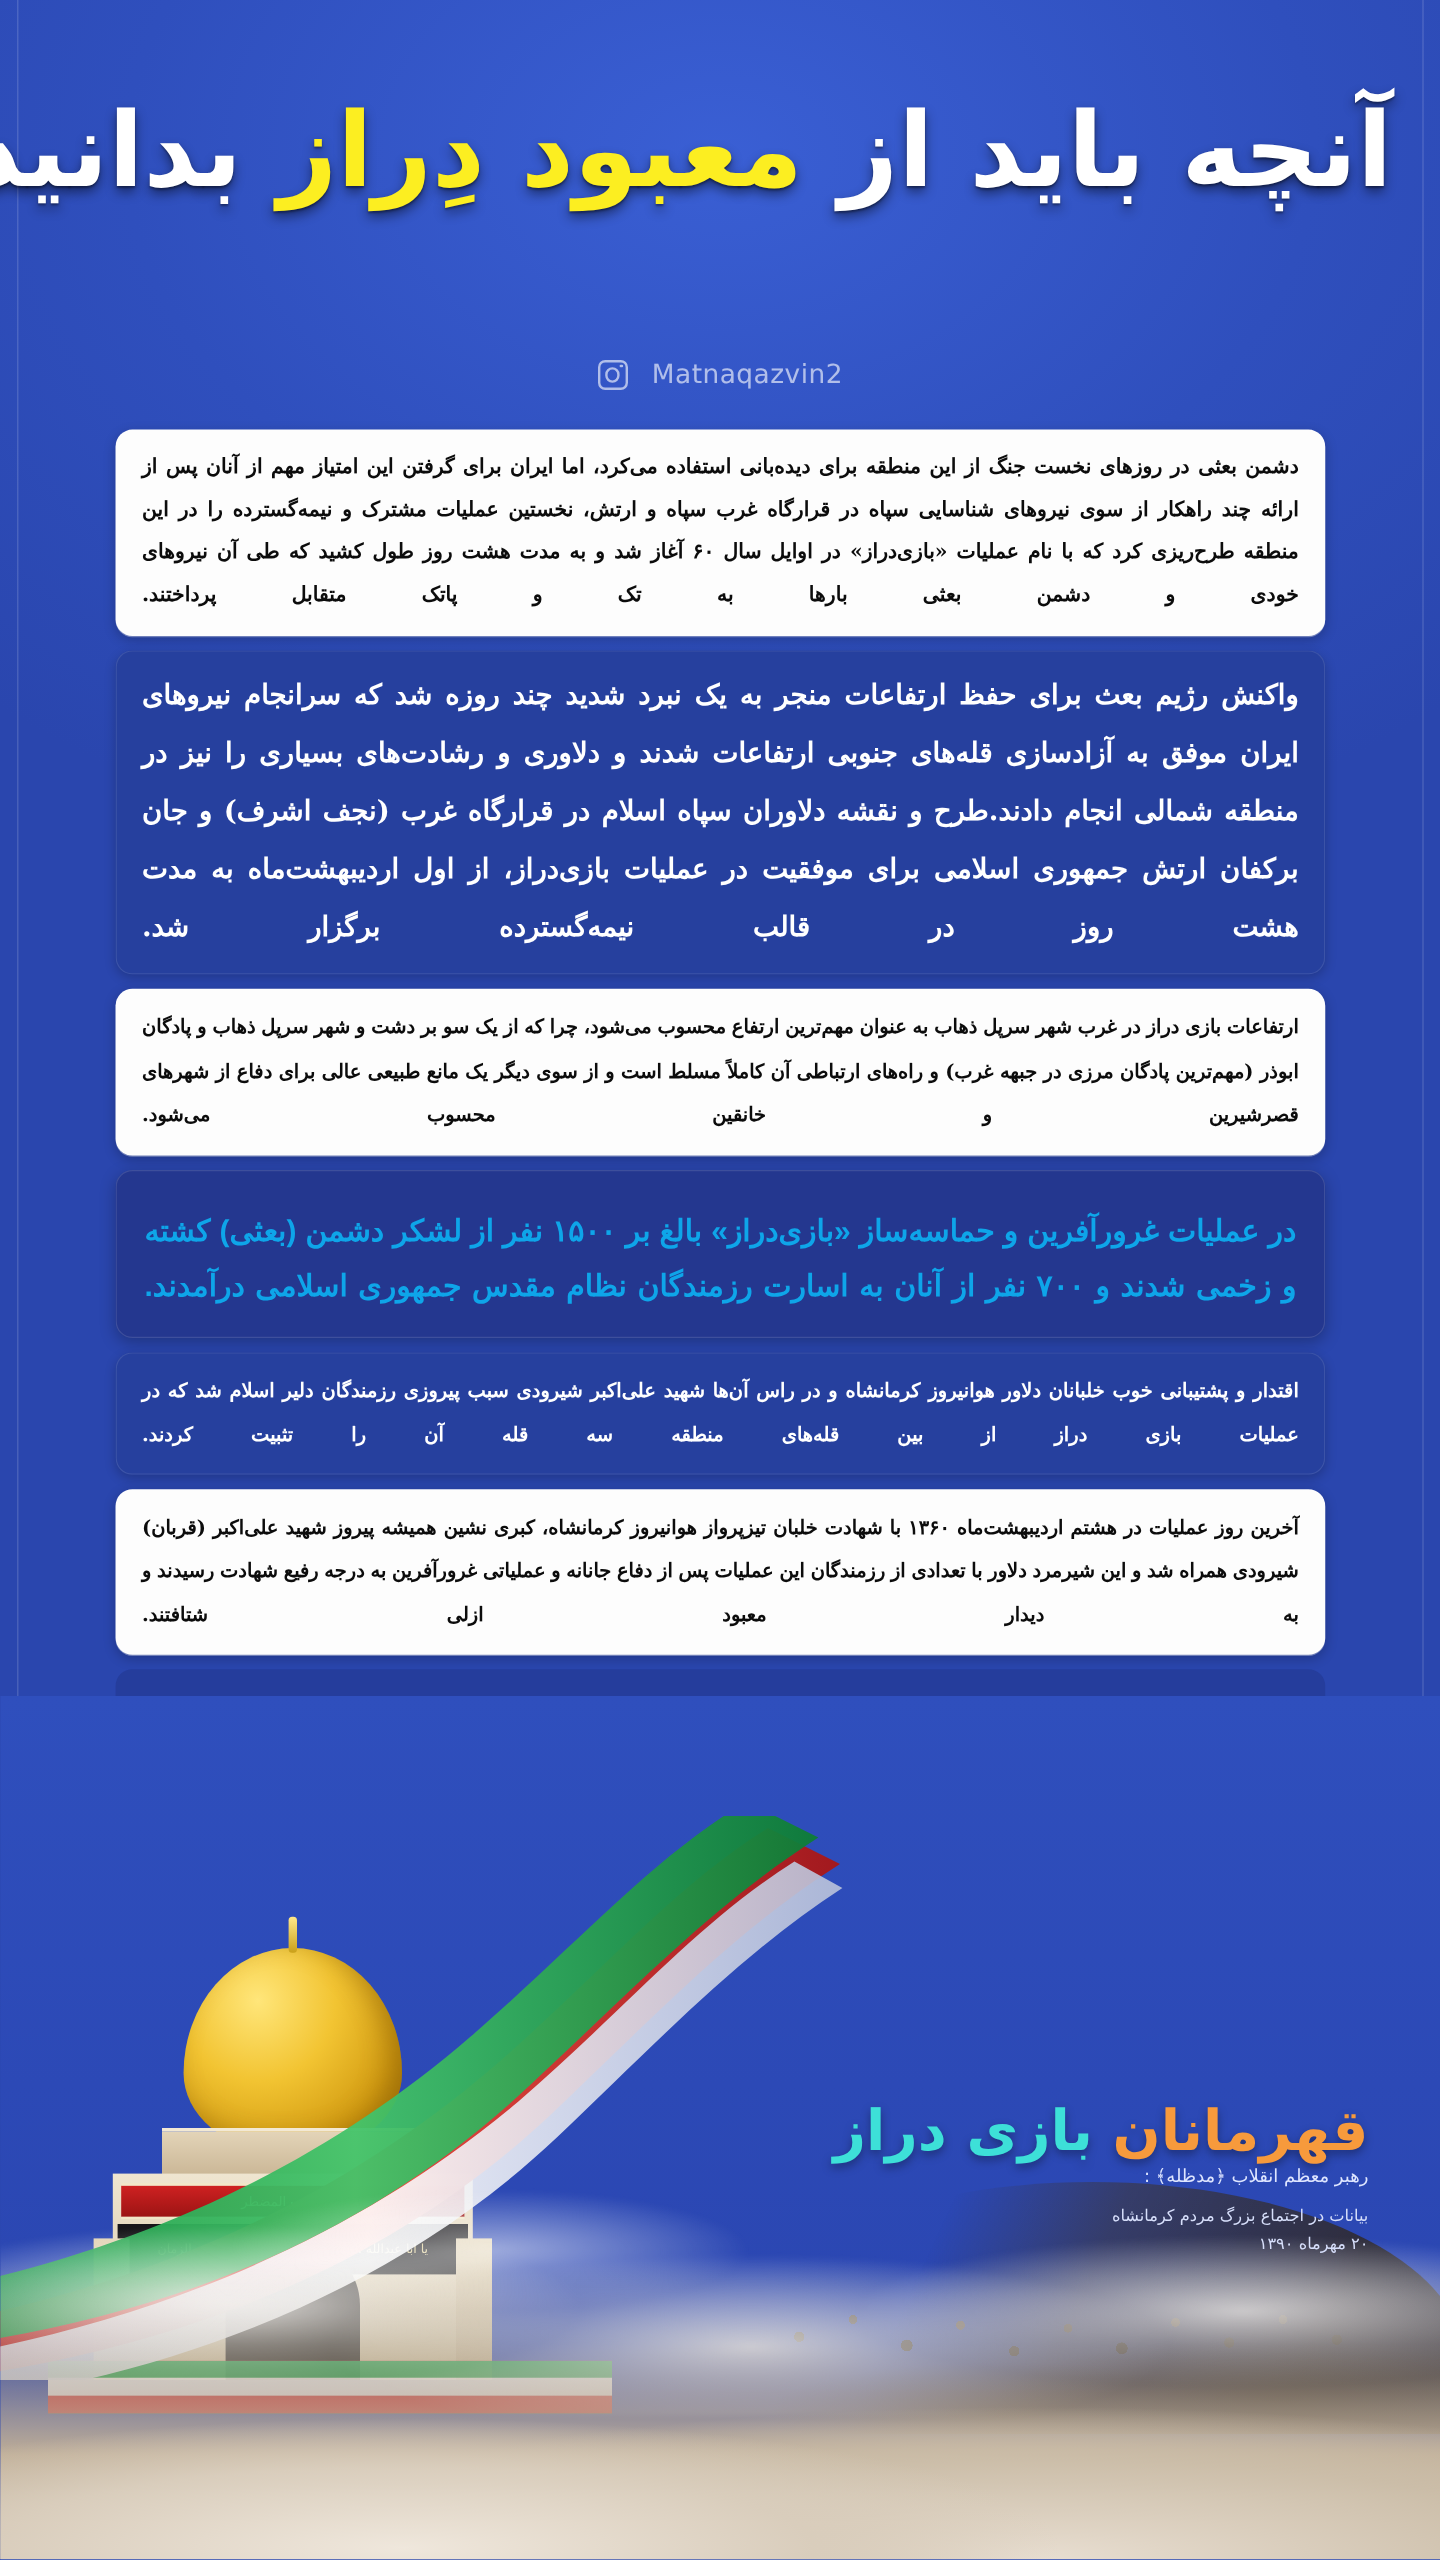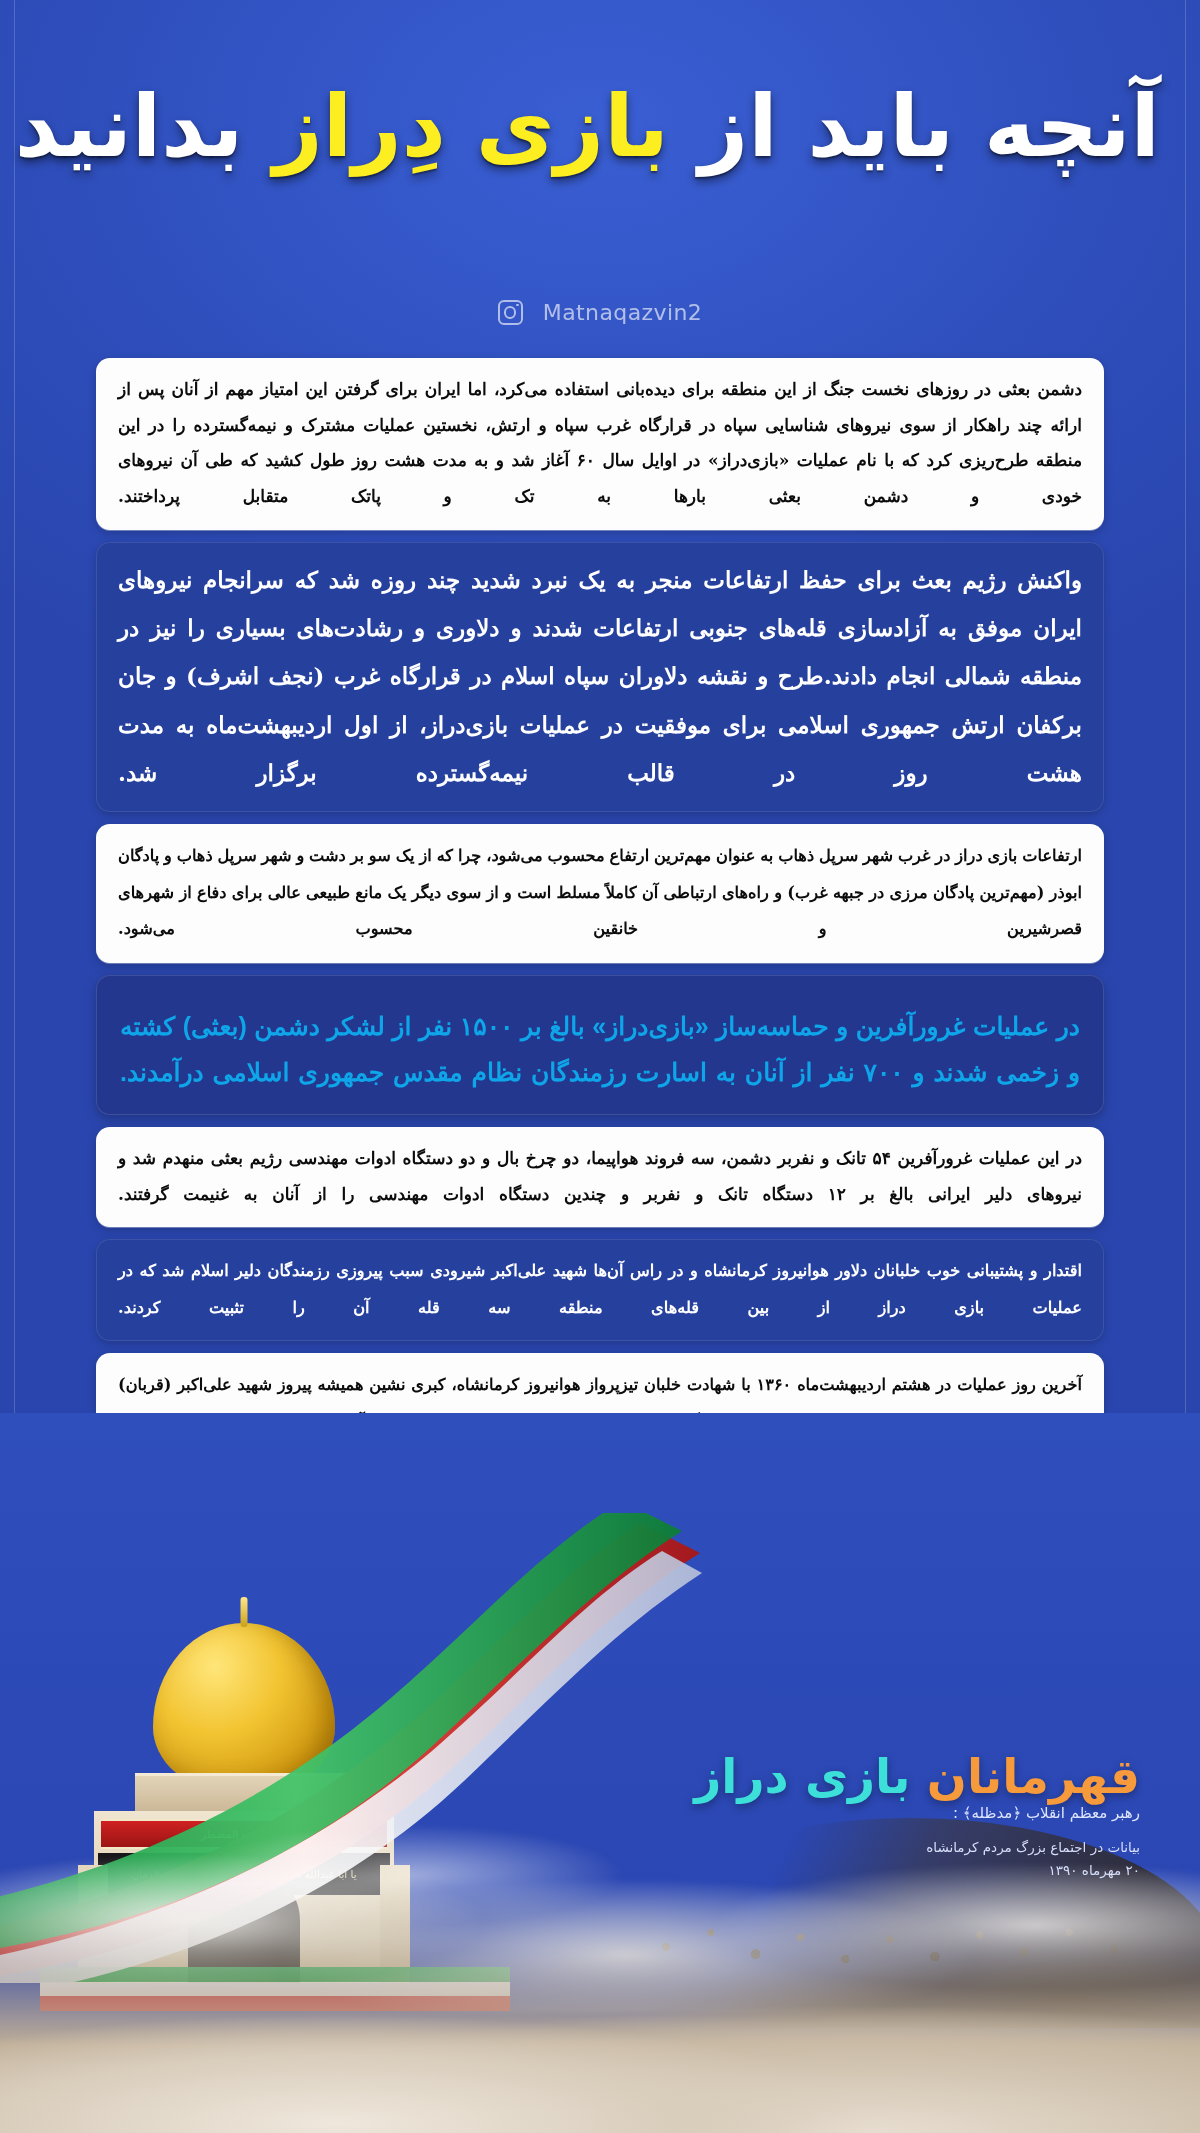--- a/index.html
+++ b/index.html
@@ -268,34 +268,33 @@
 </style>
 </head>
 <body>
 
 <div class="poster">
 
   <div class="edge-line l"></div>
   <div class="edge-line r"></div>
 
   <div class="title-wrap">
-    <div class="title"><span>آنچه باید از </span><span class="hl">بازی دِراز</span><span> بدانید</span></div>
+    <div class="title"><span>آنچه باید از </span><span class="hl">معبود دِراز</span><span> بدانید</span></div>
   </div>
 
   <div class="ig">
     <span class="ig-icon"></span>
     <span class="ig-name">Matnaqazvin2</span>
   </div>
 
   <div class="blocks">
     <div class="blk light"><span>دشمن بعثی در روزهای نخست جنگ از این منطقه برای دیده‌بانی استفاده می‌کرد، اما ایران برای گرفتن این امتیاز مهم از آنان پس از ارائه چند راهکار از سوی نیروهای شناسایی سپاه در قرارگاه غرب سپاه و ارتش، نخستین عملیات مشترک و نیمه‌گسترده را در این منطقه طرح‌ریزی کرد که با نام عملیات «بازی‌دراز» در اوایل سال ۶۰ آغاز شد و به مدت هشت روز طول کشید که طی آن نیروهای خودی و دشمن بعثی بارها به تک و پاتک متقابل پرداختند.</span></div>
     <div class="blk dark"><span>واکنش رژیم بعث برای حفظ ارتفاعات منجر به یک نبرد شدید چند روزه شد که سرانجام نیروهای ایران موفق به آزادسازی قله‌های جنوبی ارتفاعات شدند و دلاوری و رشادت‌های بسیاری را نیز در منطقه شمالی انجام دادند.طرح و نقشه دلاوران سپاه اسلام در قرارگاه غرب (نجف اشرف) و جان برکفان ارتش جمهوری اسلامی برای موفقیت در عملیات بازی‌دراز، از اول اردیبهشت‌ماه به مدت هشت روز در قالب نیمه‌گسترده برگزار شد.</span></div>
     <div class="blk light condensed"><span>ارتفاعات بازی دراز در غرب شهر سرپل ذهاب به عنوان مهم‌ترین ارتفاع محسوب می‌شود، چرا که از یک سو بر دشت و شهر سرپل ذهاب و پادگان ابوذر (مهم‌ترین پادگان مرزی در جبهه غرب) و راه‌های ارتباطی آن کاملاً مسلط است و از سوی دیگر یک مانع طبیعی عالی برای دفاع از شهرهای قصرشیرین و خانقین محسوب می‌شود.</span></div>
     <div class="blk feature"><span>در عملیات غرورآفرین و حماسه‌ساز «بازی‌دراز» بالغ بر ۱۵۰۰ نفر از لشکر دشمن (بعثی) کشته و زخمی شدند و ۷۰۰ نفر از آنان به اسارت رزمندگان نظام مقدس جمهوری اسلامی درآمدند.</span></div>
-    <div class="blk light"><span>در این عملیات غرورآفرین ۵۴ تانک و نفربر دشمن، سه فروند هواپیما، دو چرخ بال و دو دستگاه ادوات مهندسی رژیم بعثی منهدم شد و نیروهای دلیر ایرانی بالغ بر ۱۲ دستگاه تانک و نفربر و چندین دستگاه ادوات مهندسی را از آنان به غنیمت گرفتند.</span></div>
     <div class="blk dark condensed"><span>اقتدار و پشتیبانی خوب خلبانان دلاور هوانیروز کرمانشاه و در راس آن‌ها شهید علی‌اکبر شیرودی سبب پیروزی رزمندگان دلیر اسلام شد که در عملیات بازی دراز از بین قله‌های منطقه سه قله آن را تثبیت کردند.</span></div>
     <div class="blk light condensed"><span>آخرین روز عملیات در هشتم اردیبهشت‌ماه ۱۳۶۰ با شهادت خلبان تیزپرواز هوانیروز کرمانشاه، کبری نشین همیشه پیروز شهید علی‌اکبر (قربان) شیرودی همراه شد و این شیرمرد دلاور با تعدادی از رزمندگان این عملیات پس از دفاع جانانه و عملیاتی غرورآفرین به درجه رفیع شهادت رسیدند و به دیدار معبود ازلی شتافتند.</span></div>
     <div class="blk last"><span>پیروزی در سایر عملیات‌های دوران دفاع مقدس در عملیات بازی دراز خلاصه می‌شد و نقش استراتژیک این منطقه با ارتفاعات پرشیب و صعب العبور دارای اهمیت بسیاری است، همچنین تامین امنیت مرزهای آن امروز از افتخارات نظام مقدس جمهوری اسلامی می باشد.</span></div>
   </div>
 
   <div class="scene">
     <div class="scene-sky"></div>
 
     <div class="crowd-hill"></div>
     <div class="crowd-dots"></div>

